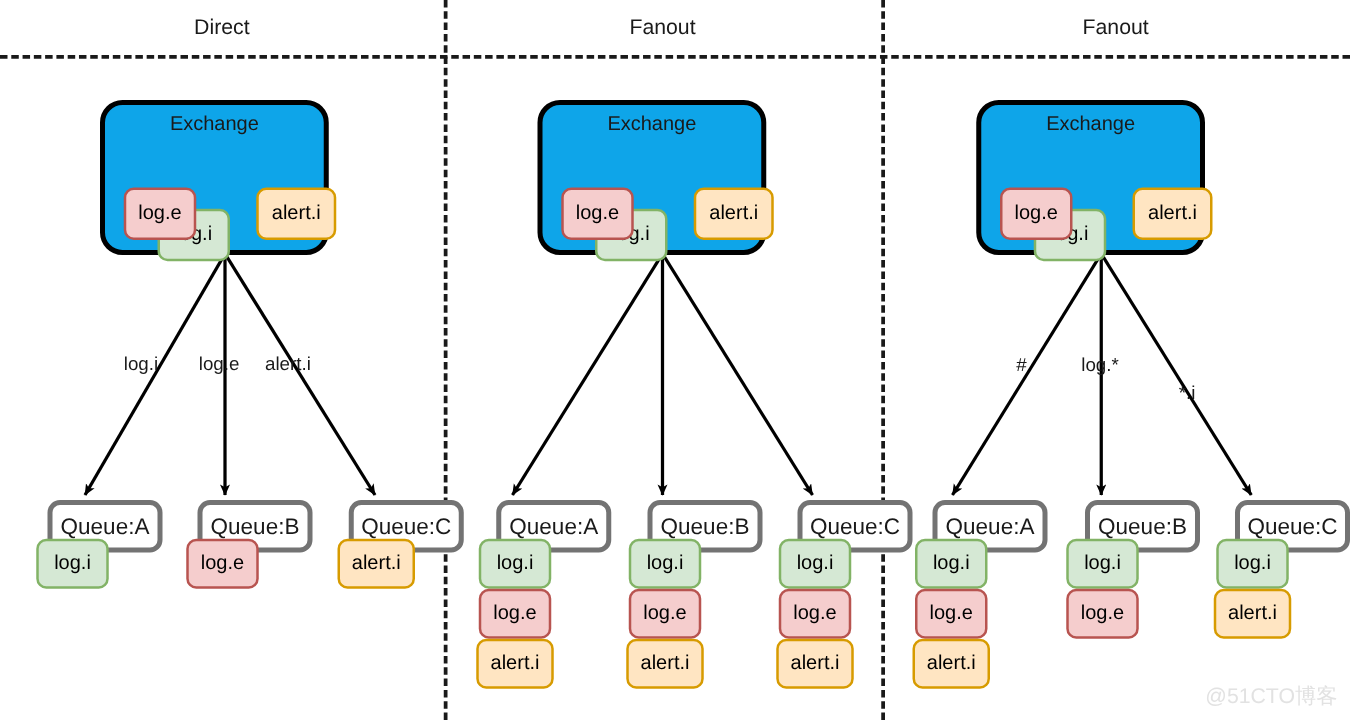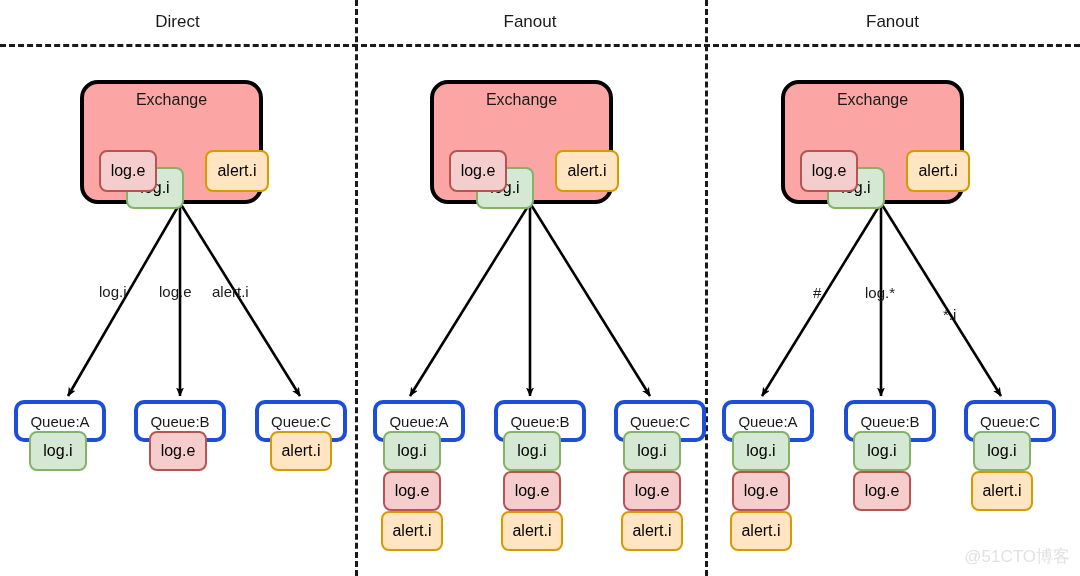--- a/index.html
+++ b/index.html
@@ -45,21 +45,21 @@
     white-space: nowrap;
   }
 
   
   .exchange {
     position: absolute;
     width: 183px;
     height: 124px;
     border: 4px solid #000000;
     border-radius: 18px;
-    background: #fca5a5;
+    background: #0ea5e9;
     box-sizing: border-box;
   }
   .exchange-label {
     position: absolute;
     top: 7px;
     left: 0;
     width: 100%;
     text-align: center;
     font-size: 16px;
     color: #1a1a1a;
@@ -83,29 +83,30 @@
   .tag.orange { background: #ffe5c2; border-color: #d79b00; }
 
   .ex-tag { width: 58px; height: 42px; }
   .ex-tag.wide { width: 64px; }
 
   
   .queue {
     position: absolute;
     width: 92px;
     height: 42px;
-    border: 4px solid #1d4ed8;
+    border: 4px solid #737373;
     border-radius: 10px;
     background: #ffffff;
     box-sizing: border-box;
     display: flex;
     align-items: center;
     justify-content: center;
-    font-size: 15px;
-    color: #1a1a1a;
+    font-size: 18px;
+    color: #1a1a1a;
+    margin-left: 24px;
   }
   .q-tag {
     position: absolute;
     width: 58px;
     height: 40px;
   }
   .q-tag.wide { width: 62px; }
 
   
   svg.edges {

